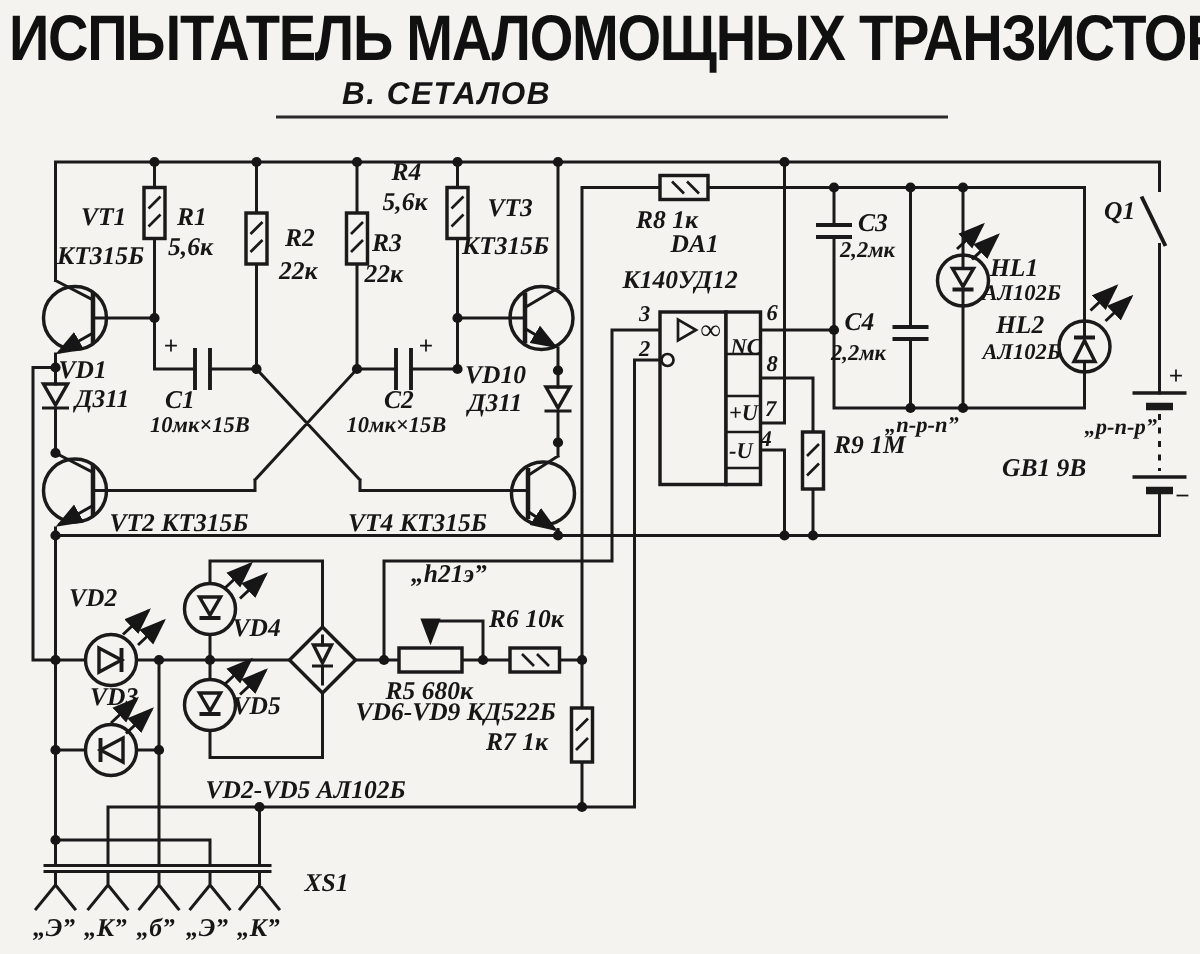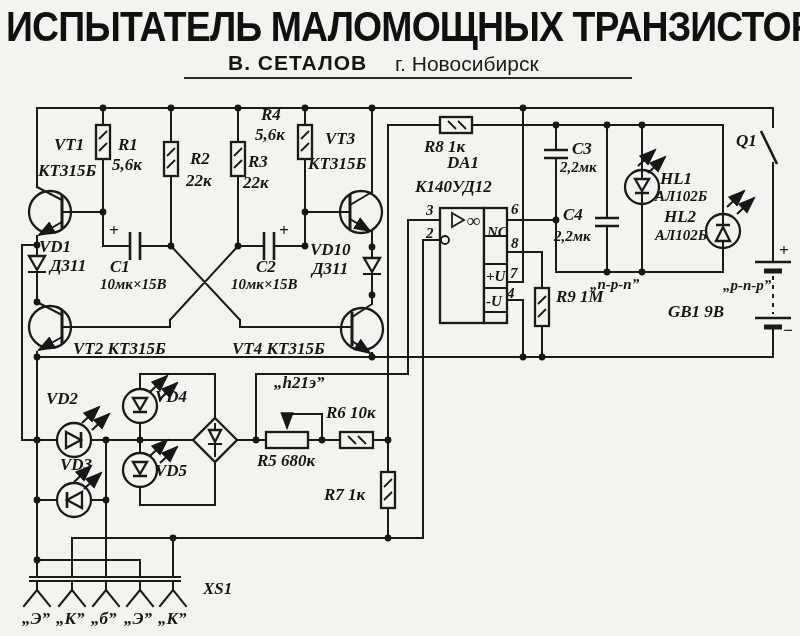--- a/index.html
+++ b/index.html
@@ -11,21 +11,21 @@
   .page{position:absolute;inset:0;}
   .title{
     position:absolute;left:6px;top:2px;white-space:nowrap;
     font-family:"Liberation Sans", sans-serif;
     font-weight:bold;font-size:43px;letter-spacing:-1px;color:#101010;
     transform:scaleX(0.87);transform-origin:left top;
   }
   .author{
     position:absolute;left:228px;top:51px;
     font-family:"Liberation Sans", sans-serif;
-    font-weight:bold;font-size:21px;color:#151515;letter-spacing:1px;
+    font-weight:bold;font-size:21px;color:#151515;letter-spacing:1px;font-style:italic;
   }
   .city{
     position:absolute;left:395px;top:52px;
     font-family:"Liberation Sans", sans-serif;
     font-size:21px;color:#1b1b1b;
   }
   .rule{position:absolute;left:184px;top:77px;width:448px;height:2px;background:#2a2a2a;}
   svg{position:absolute;left:0;top:0;}
   .lbl{
     position:absolute;white-space:nowrap;color:#161616;
@@ -36,21 +36,20 @@
   .pin{font-size:15px;font-style:italic;}
   .inf{font-size:19px;font-style:normal;}
 </style>
 </head>
 <body>
 
 <div class="page">
 
   <div class="title">ИСПЫТАТЕЛЬ МАЛОМОЩНЫХ ТРАНЗИСТОРОВ</div>
   <div class="author">В. СЕТАЛОВ</div>
-  <div class="city">г. Новосибирск</div>
   <div class="rule"></div>
 
   <svg width="800" height="636" viewBox="0 0 800 636">
     <defs>
       <marker id="ah" viewBox="0 0 8 6" refX="7" refY="3" markerWidth="9" markerHeight="7" orient="auto">
         <polygon points="0,0 8,3 0,6" fill="#161616"></polygon>
       </marker>
     </defs>
 
     <g stroke="#1a1a1a" stroke-width="2" fill="none" stroke-linecap="square">
@@ -295,25 +294,27 @@
   <div class="lbl sm" style="left:655px;top:228px">АЛ102Б</div>
   <div class="lbl" style="left:736px;top:132px">Q1</div>
   <div class="lbl sm" style="left:590px;top:277px">„n-p-n”</div>
   <div class="lbl sm" style="left:723px;top:278px">„p-n-p”</div>
   <div class="lbl" style="left:668px;top:303px">GB1  9В</div>
   <div class="lbl" style="left:556px;top:288px">R9  1М</div>
   <div class="lbl" style="left:779px;top:242px">+</div>
   <div class="lbl" style="left:783px;top:322px">−</div>
   <div class="lbl" style="left:46px;top:390px">VD2</div>
   <div class="lbl" style="left:60px;top:456px">VD3</div>
-  <div class="lbl" style="left:155px;top:388px">VD4</div>
+  <div class="lbl" style="left:155px;top:410px">VD4</div>
   <div class="lbl" style="left:155px;top:462px">VD5</div>
+  <div class="lbl" style="left:137px;top:518px">VD2-VD5  АЛ102Б</div>
   <div class="lbl" style="left:274px;top:374px">„h21э”</div>
   <div class="lbl" style="left:257px;top:452px">R5  680к</div>
   <div class="lbl" style="left:326px;top:404px">R6  10к</div>
+  <div class="lbl" style="left:237px;top:466px">VD6-VD9  КД522Б</div>
   <div class="lbl" style="left:324px;top:486px">R7  1к</div>
   <div class="lbl" style="left:203px;top:580px">XS1</div>
   <div class="lbl" style="left:22px;top:610px">„Э”</div>
   <div class="lbl" style="left:56px;top:610px">„К”</div>
   <div class="lbl" style="left:91px;top:610px">„б”</div>
   <div class="lbl" style="left:124px;top:610px">„Э”</div>
   <div class="lbl" style="left:158px;top:610px">„К”</div>
 
 </div>
 

